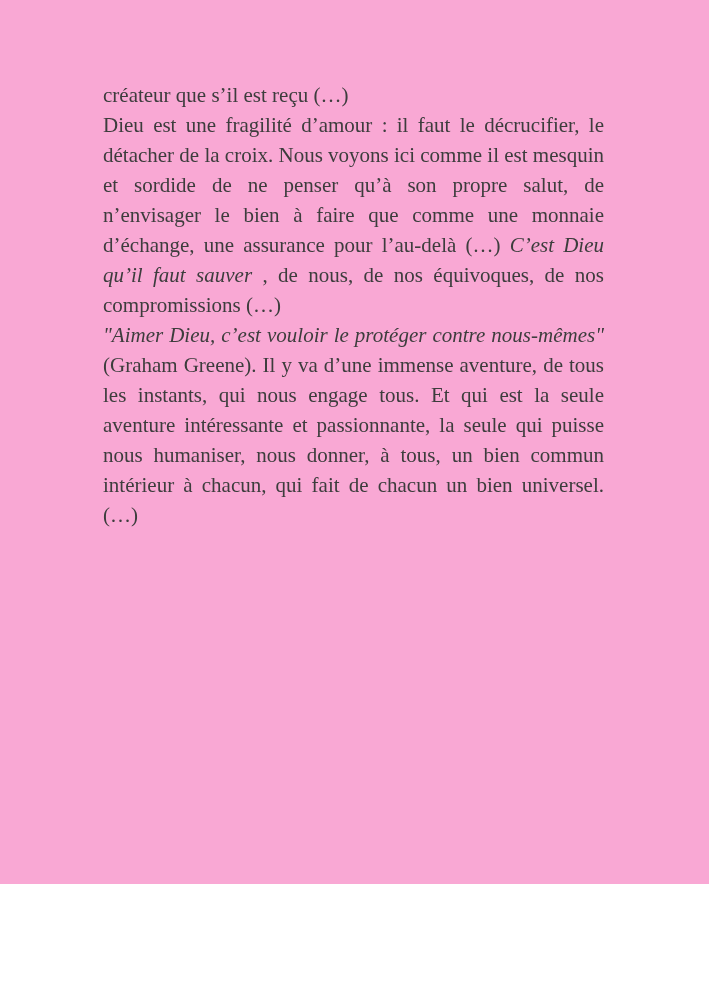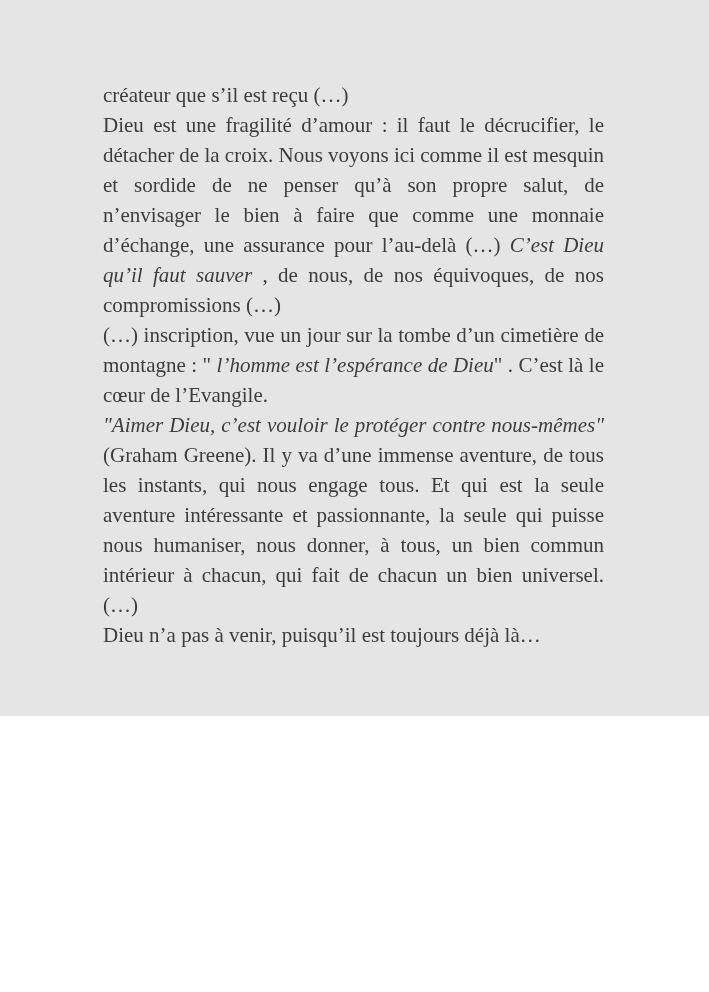--- a/index.html
+++ b/index.html
@@ -3,22 +3,22 @@
 <meta charset="utf-8">
 <style>
   html, body {
     margin: 0;
     padding: 0;
     background: #ffffff;
   }
   .page {
     position: relative;
     width: 709px;
-    height: 716px;
-    background: #e5e5e5;
+    height: 884px;
+    background: #f9a8d4;
     overflow: hidden;
     font-family: "Liberation Serif", "DejaVu Serif", serif;
   }
   .text-block {
     position: absolute;
     left: 103px;
     top: 80px;
     width: 501px;
     color: #3d3d3d;
     font-size: 21px;
@@ -43,18 +43,16 @@
     letter-spacing: 0.5px;
   }
 </style>
 </head>
 <body>
 
 <div class="page">
   <div class="text-block">
       <p class="para"><span>créateur que s’il est reçu (…)</span></p>
       <p class="para"><span>Dieu est une fragilité d’amour : il faut le décrucifier, le détacher de la croix. Nous voyons ici comme il est mesquin et sordide de ne penser qu’à son propre salut, de n’envisager le bien à faire que comme une monnaie d’échange, une assurance pour l’au-delà (…) </span><span class="italic">C’est Dieu qu’il faut sauver</span><span> , de nous, de nos équivoques, de nos compromissions (…)</span></p>
-      <p class="para"><span>(…) inscription, vue un jour sur la tombe d’un cimetière de montagne : " </span><span class="italic">l’homme est l’espérance de Dieu</span><span>" . C’est là le cœur de l’Evangile.</span></p>
       <p class="para"><span class="italic">"Aimer Dieu, c’est vouloir le protéger contre nous-mêmes"</span><span> (Graham Greene). Il y va d’une immense aventure, de tous les instants, qui nous engage tous. Et qui est la seule aventure intéressante et passionnante, la seule qui puisse nous humaniser, nous donner, à tous, un bien commun intérieur à chacun, qui fait de chacun un bien universel. (…)</span></p>
-      <p class="para"><span>Dieu n’a pas à venir, puisqu’il est toujours déjà là…</span></p>
     </div>
   <div class="page-number">266</div>
 </div>
 
 </body></html>

